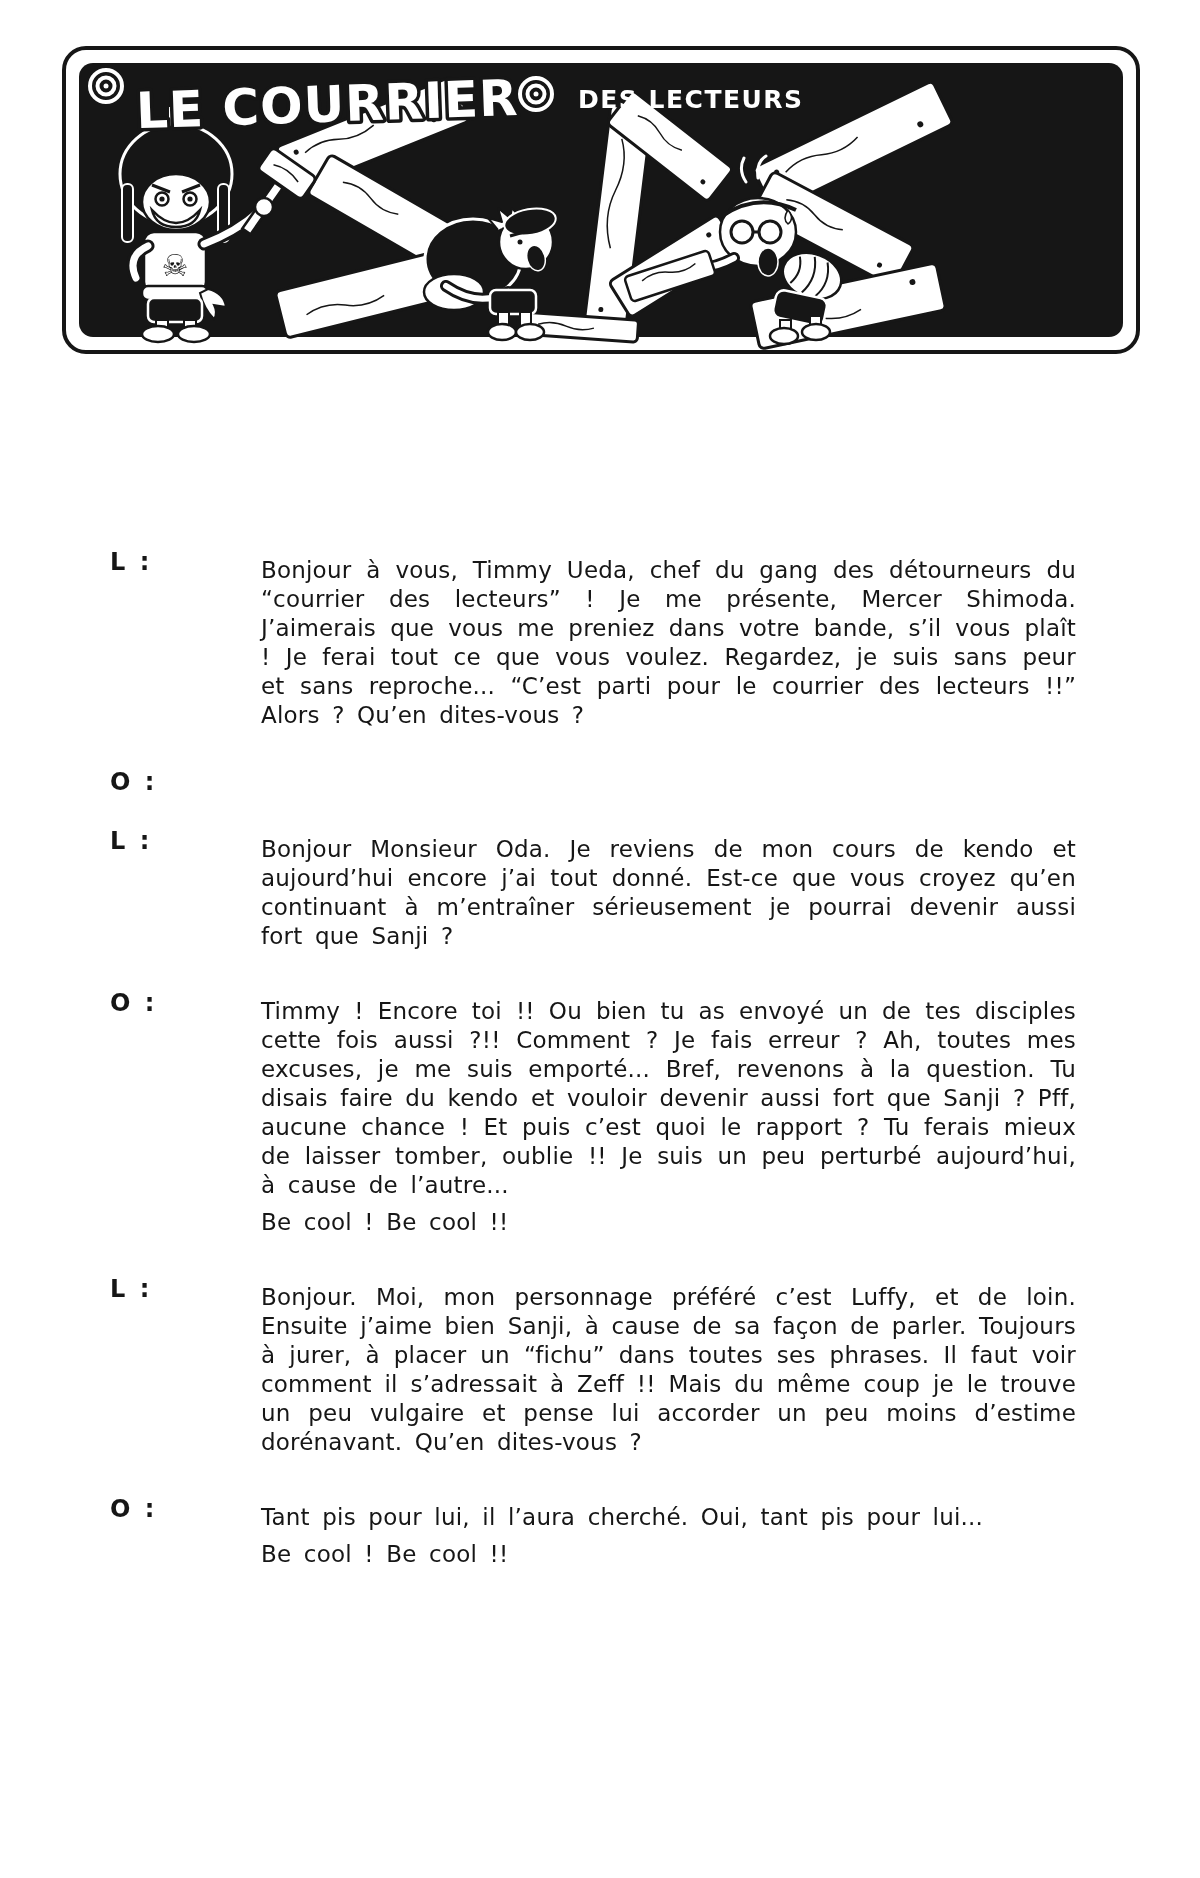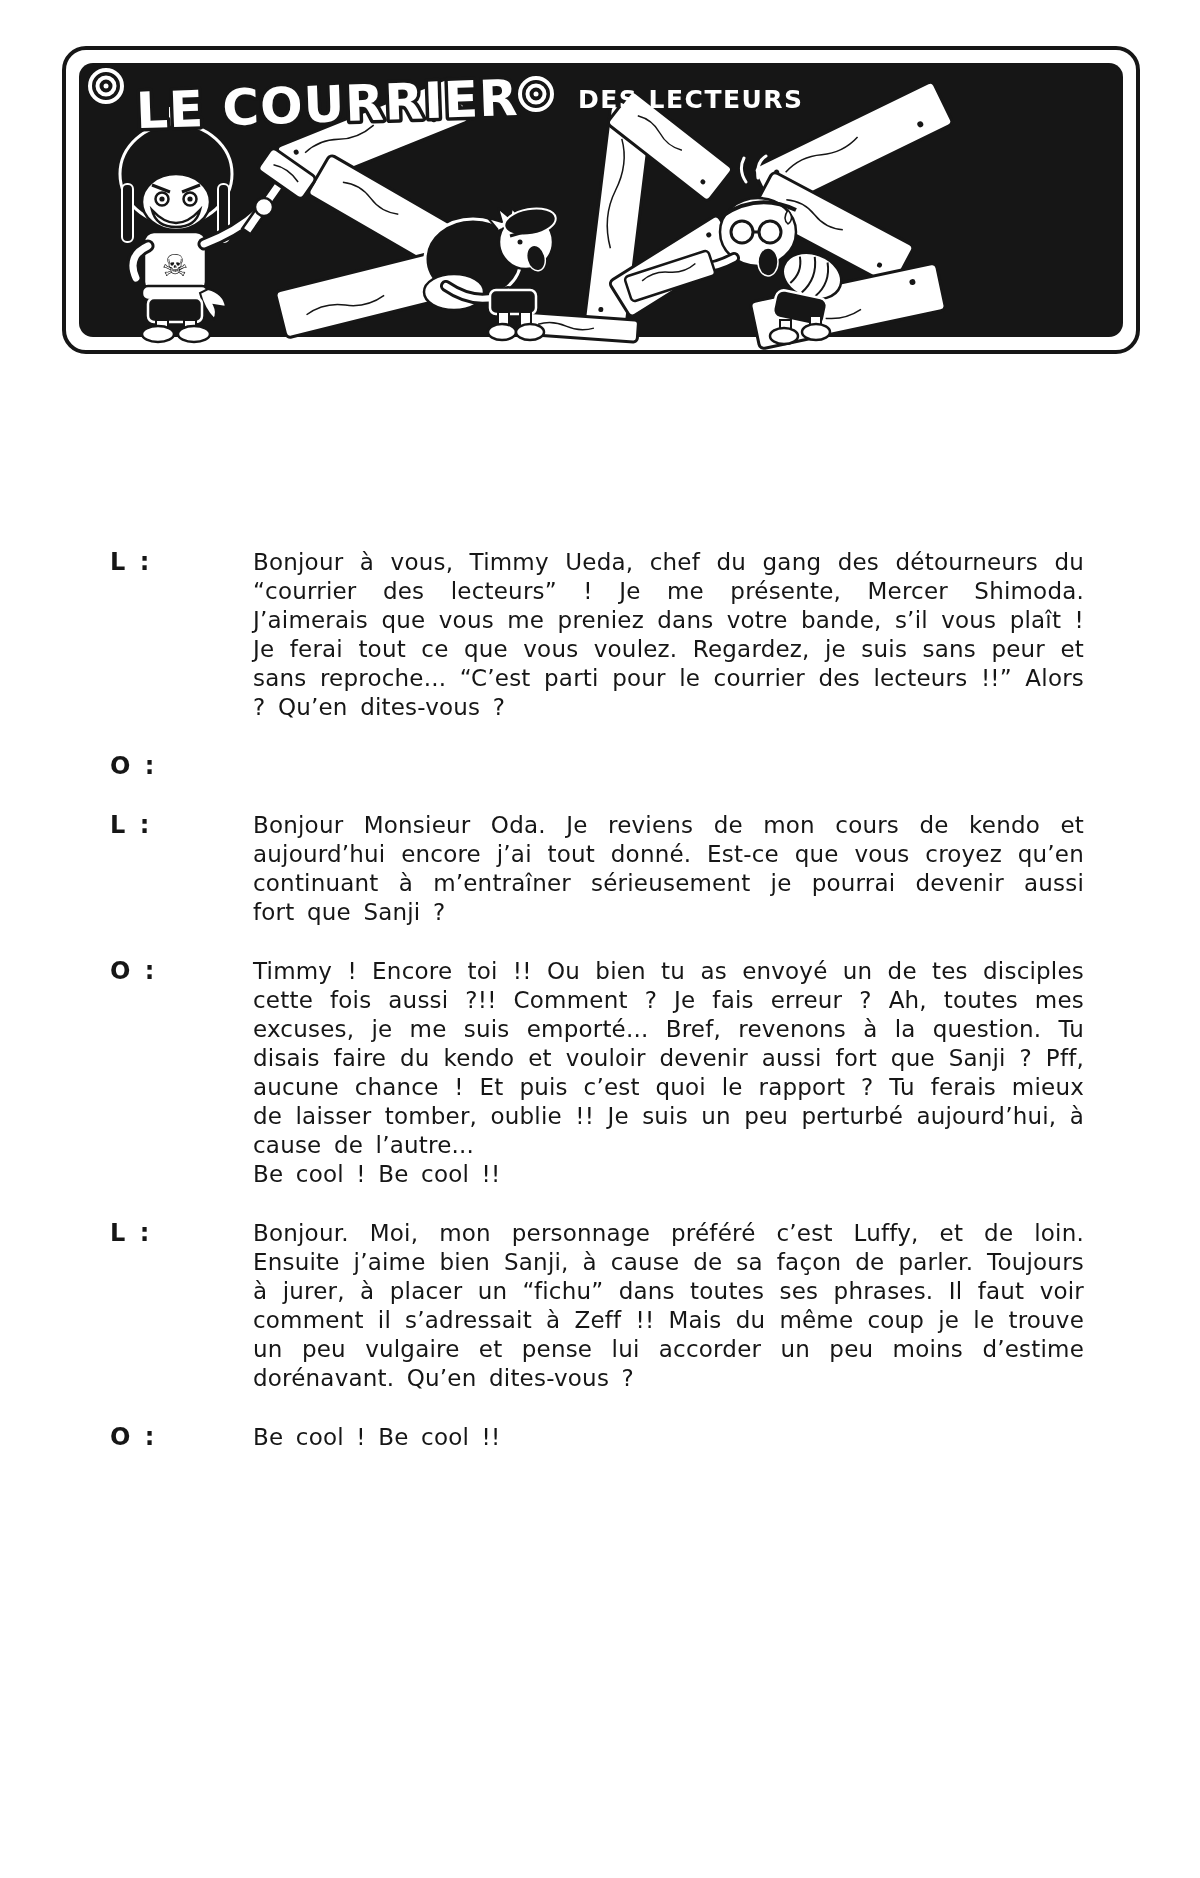--- a/index.html
+++ b/index.html
@@ -45,21 +45,21 @@
   }
   .entry-text {
     flex: 1;
     font-size: 23px;
     line-height: 29px;
     text-align: justify;
     word-spacing: 5px;
     letter-spacing: 0.2px;
     color: #161616;
   }
-  .entry-text p { margin: 0; }
+  .entry-text p { margin: 8px; }
 </style>
 </head>
 <body>
 
 <div class="page">
 
   <div class="banner-wrap">
     <svg viewBox="0 0 1086 332" width="1086" height="332">
 
       <g>
@@ -264,18 +264,19 @@
     <div class="entry">
       <span class="entry-label">L :</span>
       <div class="entry-text">
         <p>Bonjour. Moi, mon personnage préféré c’est Luffy, et de loin. Ensuite j’aime bien Sanji, à cause de sa façon de parler. Toujours à jurer, à placer un “fichu” dans toutes ses phrases. Il faut voir comment il s’adressait à Zeff !! Mais du même coup je le trouve un peu vulgaire et pense lui accorder un peu moins d’estime dorénavant. Qu’en dites-vous ?</p>
       </div>
     </div>
 
     <div class="entry">
       <span class="entry-label">O :</span>
       <div class="entry-text">
+        <p>Tant pis pour lui, il l’aura cherché. Oui, tant pis pour lui...</p>
         <p>Be cool ! Be cool !!</p>
       </div>
     </div>
 
   </div>
 </div>
 
 </body></html>

